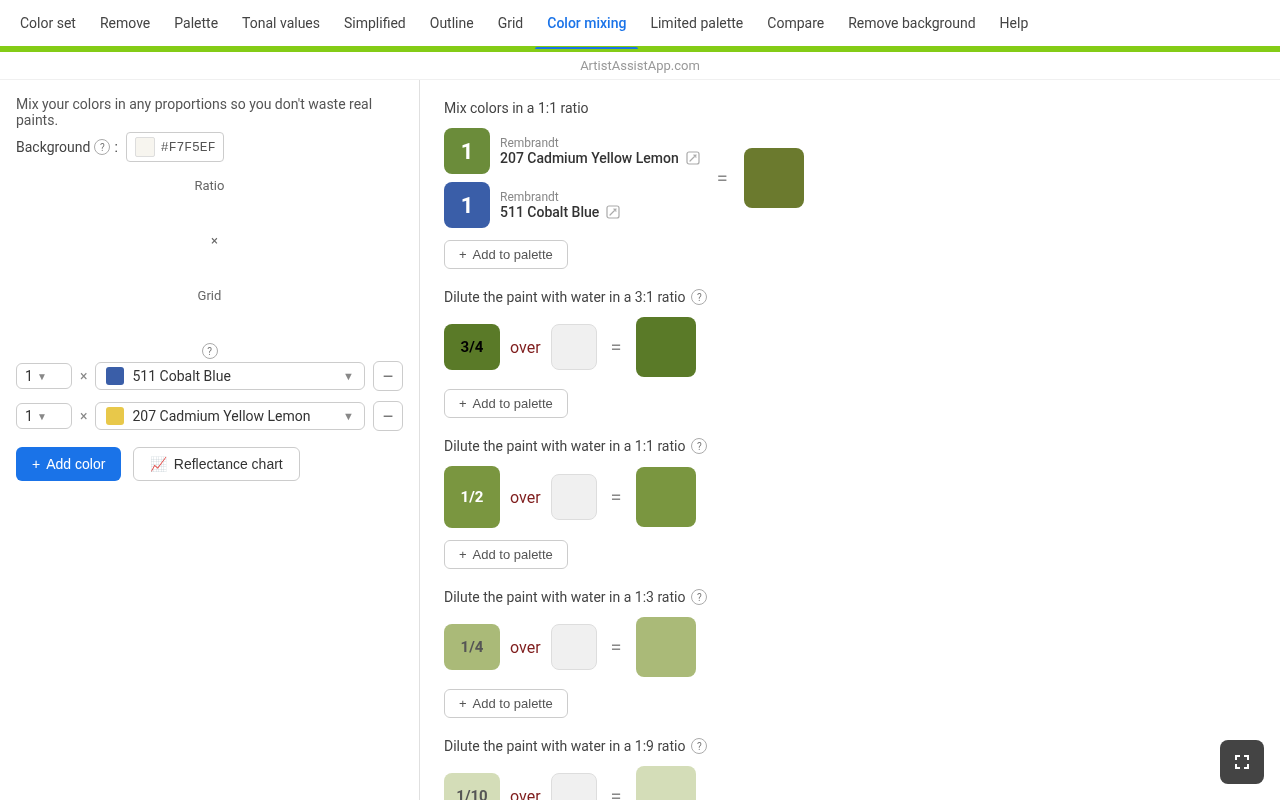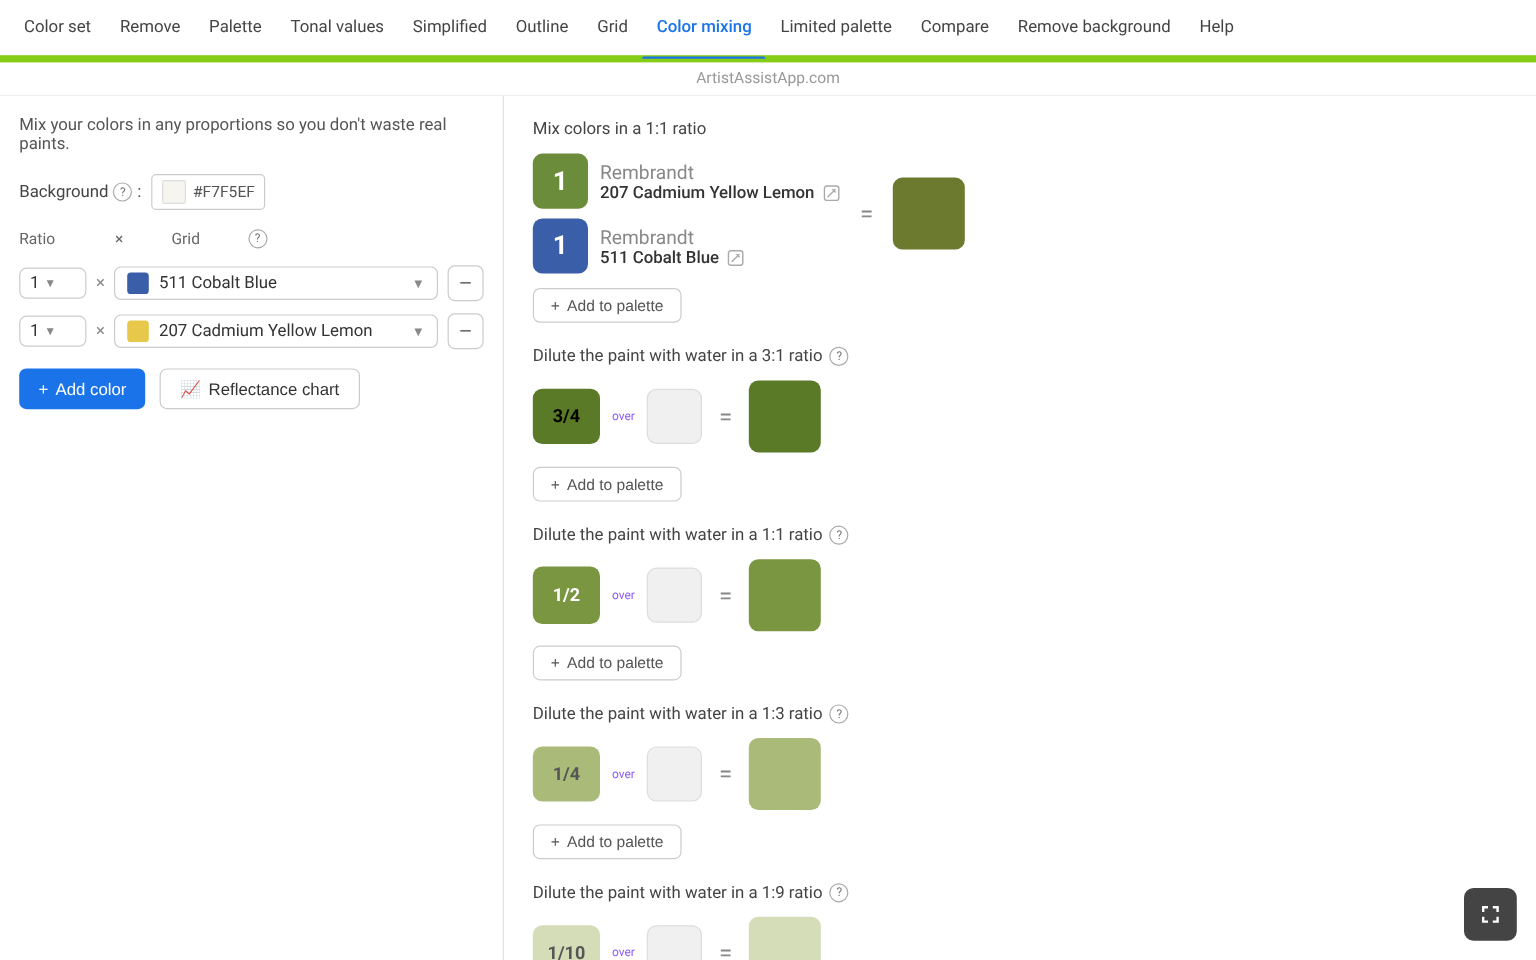--- a/index.html
+++ b/index.html
@@ -12,29 +12,29 @@
     .nav-item.active::after { content: ''; position: absolute; bottom: 0; left: 0; right: 0; height: 2px; background: #1a73e8; border-radius: 2px 2px 0 0; }
 
     
     .watermark { text-align: center; font-size: 13px; color: #999; padding: 6px 0; border-bottom: 1px solid #f0f0f0; }
 
     
     .main { display: flex; height: calc(800px - 52px - 28px); }
 
     
     .left-panel { width: 420px; padding: 16px; border-right: 1px solid #e0e0e0; flex-shrink: 0; }
-    .subtitle { font-size: 14px; color: #555; margin-bottom: 17px; }
+    .subtitle { font-size: 14px; color: #555; margin-bottom: 4px; }
     .bg-row { display: flex; align-items: center; gap: 8px; margin-bottom: 16px; }
     .bg-label { font-size: 14px; color: #444; display: flex; gap: 4px; }
     .help-icon { width: 16px; height: 16px; border-radius: 50%; border: 1px solid #aaa; display: inline-flex; align-items: center; justify-content: center; font-size: 10px; color: #777; cursor: pointer; }
     .bg-swatch-box { display: flex; align-items: center; gap: 6px; border: 1px solid #ccc; border-radius: 4px; padding: 4px 8px; }
     .bg-swatch { width: 20px; height: 20px; border-radius: 2px; border: 1px solid #ddd; }
-    .bg-hex { font-size: 13px; color: #555; }
-
-    .ratio-header { display: flex; align-items: center; gap: 40px; margin-bottom: 14px; font-size: 13px; color: #666; }
+    .bg-hex { font-size: 13px; color: #555; font-family: Liberation Mono, monospace; }
+
+    .ratio-header { display: flex; align-items: center; gap: 40px; margin-bottom: 2px; font-size: 13px; color: #666; flex-direction: column; }
 
     .color-row { display: flex; align-items: center; gap: 8px; margin-bottom: 10px; }
     .ratio-select { display: flex; align-items: center; border: 1px solid #ccc; border-radius: 6px; padding: 4px 8px; min-width: 56px; font-size: 14px; cursor: pointer; gap: 4px; position: relative; }
     .chevron { font-size: 10px; color: #888; }
     .times { color: #888; font-size: 14px; }
     .color-selector { display: flex; align-items: center; border: 1px solid #ccc; border-radius: 6px; padding: 4px 10px; flex: 1; cursor: pointer; gap: 8px; font-size: 14px; color: #333; position: relative; }
     .color-dot { width: 18px; height: 18px; border-radius: 3px; flex-shrink: 0; }
     .color-name-text { flex: 1; }
     .color-chevron { color: #888; font-size: 11px; }
     .minus-btn { width: 30px; height: 30px; border: 1px solid #ccc; border-radius: 6px; display: flex; align-items: center; justify-content: center; cursor: pointer; color: #666; font-size: 18px; background: #fff; flex-shrink: 0; }
@@ -46,33 +46,33 @@
     
     .right-panel { flex: 1; padding: 20px 24px; overflow-y: auto; }
     .mix-section { margin-bottom: 20px; }
     .section-title { font-size: 14px; color: #444; margin-bottom: 12px; display: flex; align-items: center; gap: 6px; }
 
     
     .mix-1-1 { display: flex; align-items: center; gap: 12px; margin-bottom: 12px; }
     .paint-entry { display: flex; align-items: center; gap: 10px; }
     .paint-ratio-badge { width: 46px; height: 46px; border-radius: 8px; display: flex; align-items: center; justify-content: center; font-size: 22px; font-weight: bold; color: #fff; flex-shrink: 0; }
     .paint-info { }
-    .paint-brand { font-size: 16px; color: #888; }
+    .paint-brand { font-size: 12px; color: #888; }
     .paint-name { font-size: 14px; color: #333; font-weight: 500; display: flex; align-items: center; gap: 6px; }
     .edit-icon { width: 16px; height: 16px; display: inline-flex; align-items: center; justify-content: center; color: #888; cursor: pointer; }
     .equals-sign { font-size: 20px; color: #888; padding: 0 4px; }
     .result-swatch { width: 60px; height: 60px; border-radius: 8px; flex-shrink: 0; }
     .paint-entries { display: flex; flex-direction: column; gap: 8px; }
 
     .add-palette-btn { display: flex; align-items: center; gap: 6px; border: 1px solid #ccc; border-radius: 6px; padding: 6px 14px; font-size: 13px; cursor: pointer; background: #fff; color: #555; margin-bottom: 4px; }
 
     
     .dilute-row { display: flex; align-items: center; gap: 10px; margin-bottom: 12px; }
     .dilute-badge { border-radius: 8px; display: flex; align-items: center; justify-content: center; font-size: 16px; font-weight: bold; color: #fff; flex-shrink: 0; }
-    .over-text { font-size: 10px; color: #8b5cf6; }
+    .over-text { font-size: 16px; color: #7f1d1d; }
     .water-swatch { width: 46px; height: 46px; border-radius: 8px; background: #f0f0f0; border: 1px solid #ddd; flex-shrink: 0; }
     .dilute-result { width: 60px; height: 60px; border-radius: 8px; flex-shrink: 0; }
 
     
     .expand-btn { position: fixed; bottom: 16px; right: 16px; width: 44px; height: 44px; background: #444; border-radius: 8px; display: flex; align-items: center; justify-content: center; cursor: pointer; color: #fff; font-size: 18px; }
   </style>
 </head>
 <body>
 
 <nav class="nav">
@@ -222,21 +222,21 @@
       <span>+</span>
       <span>Add to palette</span>
     </button>
   </div>
         <div class="mix-section">
     <div class="section-title">
       <span>Dilute the paint with water in a 1:1 ratio</span>
       <span class="help-icon">?</span>
     </div>
     <div class="dilute-row">
-      <div class="dilute-badge" style="background:#7a9640; width:56px; height:48px; color:#fff; font-size:15px; font-weight:bold; border-radius:8px; display:flex; align-items:center; justify-content:center;">
+      <div class="dilute-badge" style="background:#7a9640; width:56px; height:62px; color:#fff; font-size:15px; font-weight:bold; border-radius:8px; display:flex; align-items:center; justify-content:center;">
         1/2
       </div>
       <span class="over-text">over</span>
       <div class="water-swatch"></div>
       <span class="equals-sign">=</span>
       <div class="dilute-result" style="background:#7a9640;"></div>
     </div>
     <button class="add-palette-btn">
       <span>+</span>
       <span>Add to palette</span>

